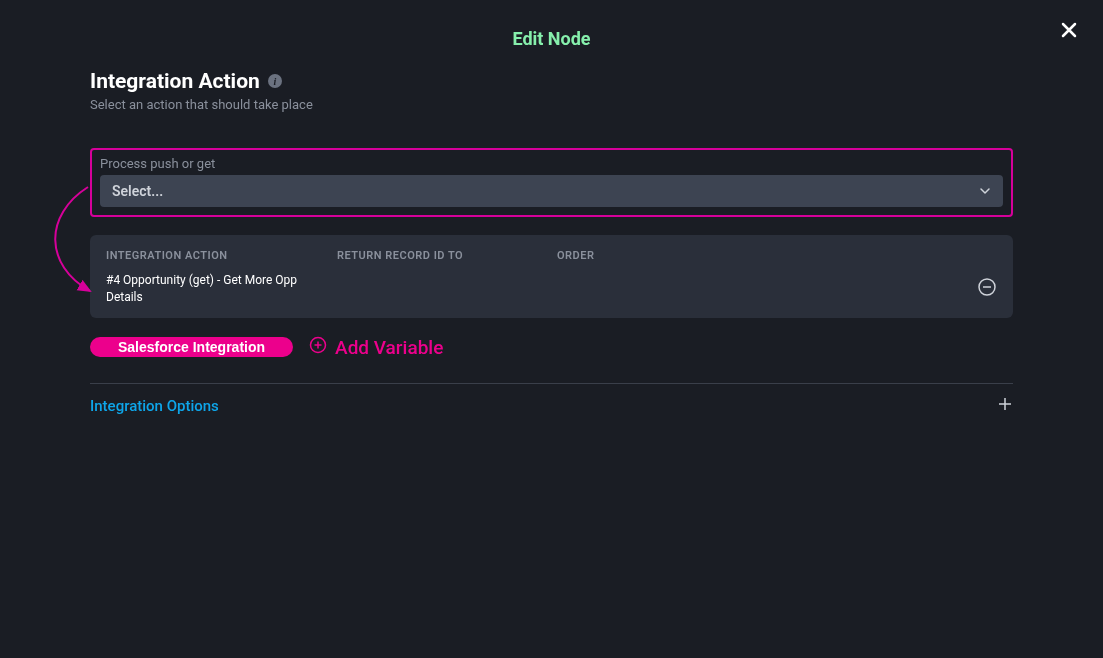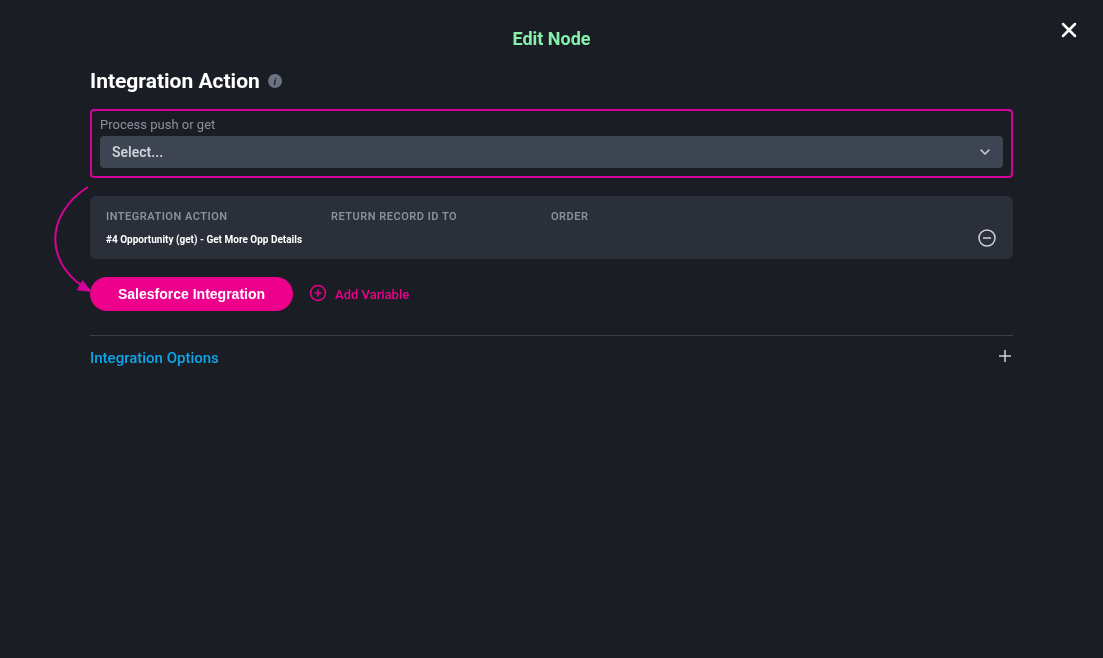--- a/index.html
+++ b/index.html
@@ -63,21 +63,21 @@
   }
   .section-sub {
     font-size: 13px;
     color: #8a909c;
     margin-top: 4px;
   }
   .highlight-box {
     border: 2px solid #d6009a;
     border-radius: 4px;
     padding: 6px 8px 8px;
-    margin-top: 16px;
+    margin-top: 36px;
     position: relative;
   }
   .field-label {
     font-size: 13px;
     color: #8a909c;
     margin-bottom: 4px;
   }
   .select {
     background: #3d4452;
     border-radius: 4px;
@@ -106,32 +106,32 @@
   .table-header {
     display: flex;
     font-size: 11px;
     font-weight: 600;
     letter-spacing: 0.5px;
     color: #8a909c;
     text-transform: uppercase;
     margin-bottom: 10px;
   }
   .col-action { width: 225px; }
-  .col-return { width: 200px; }
+  .col-return { width: 200px; margin-left: 6px; }
   .col-order  { flex: 1; margin-left: 20px; }
   .table-row {
     display: flex;
     align-items: center;
     position: relative;
   }
   .row-action {
     width: 225px;
-    font-size: 10px;
-    color: #fff;
-    font-weight: 700;
+    font-size: 12px;
+    color: #fff;
+    font-weight: 400;
     line-height: 1.4;
     padding-right: 20px;
   }
   .row-remove {
     position: absolute;
     right: 0;
     top: 50%;
     transform: translateY(-50%);
     cursor: pointer;
     color: #cfd3da;
@@ -140,32 +140,32 @@
     display: flex;
     align-items: center;
     gap: 16px;
     margin-top: 18px;
   }
   .btn-primary {
     background: #ec008c;
     color: #fff;
     border: none;
     border-radius: 18px;
-    height: 34px;
+    height: 20px;
     padding: 0 28px;
     font-size: 14px;
     font-weight: 600;
     cursor: pointer;
   }
   .add-variable {
     display: flex;
     align-items: center;
     gap: 8px;
     color: #ec008c;
-    font-size: 13px;
+    font-size: 19px;
     font-weight: 500;
     cursor: pointer;
   }
   .divider {
     border: none;
     border-top: 1px solid #3a3f4a;
     margin: 24px 0 12px;
   }
   .options-row {
     display: flex;
@@ -218,20 +218,21 @@
         </svg>
     </div>
   </div>
 
   <div class="content">
 
     <div class="section-heading">
       <span>Integration Action</span>
       <span class="info-badge">i</span>
     </div>
+    <div class="section-sub">Select an action that should take place</div>
 
     <div class="highlight-box">
       <div class="field-label">Process push or get</div>
       <div class="select">
         <span class="select-value">Select...</span>
         <span class="chevron">
           <svg width="12" height="12" viewBox="0 0 12 12">
               <path d="M2 4 L6 8 L10 4" stroke="currentColor" stroke-width="1.5" fill="none" stroke-linecap="round" stroke-linejoin="round"></path>
             </svg>
         </span>

